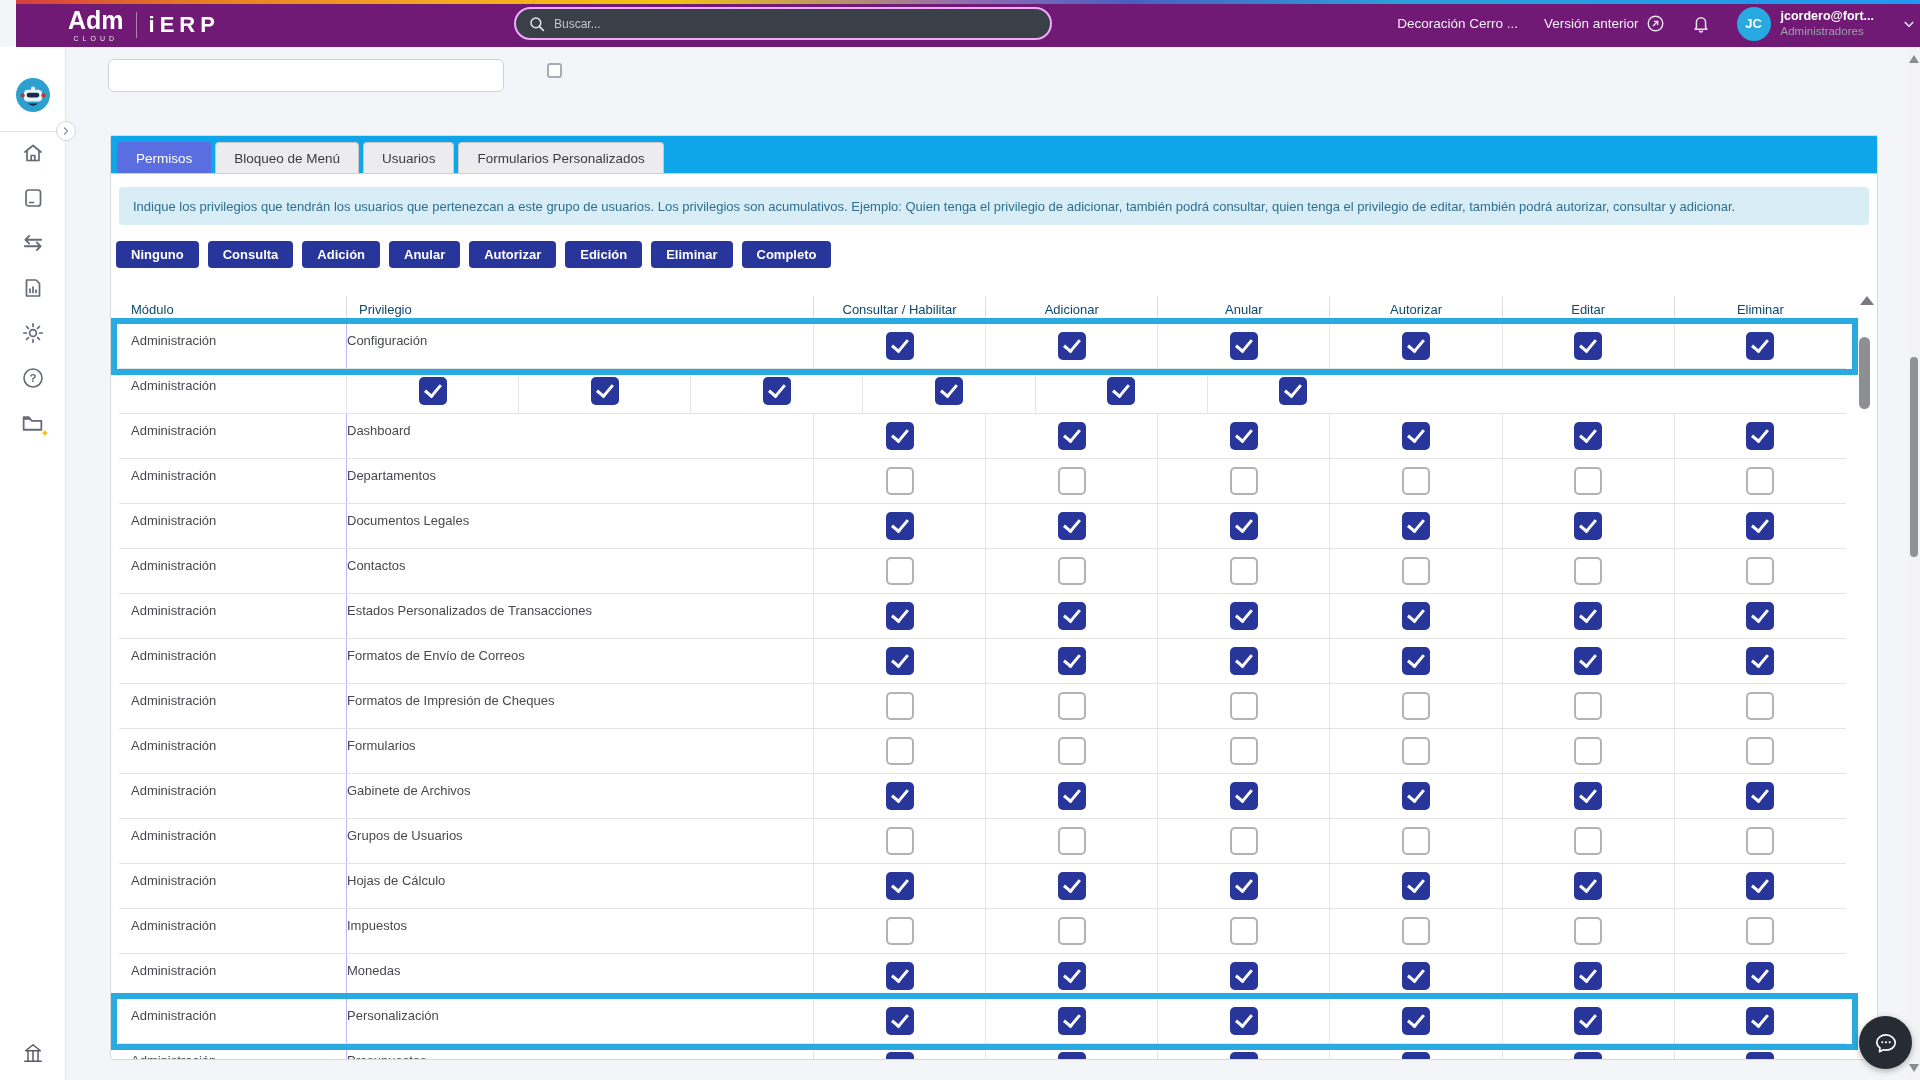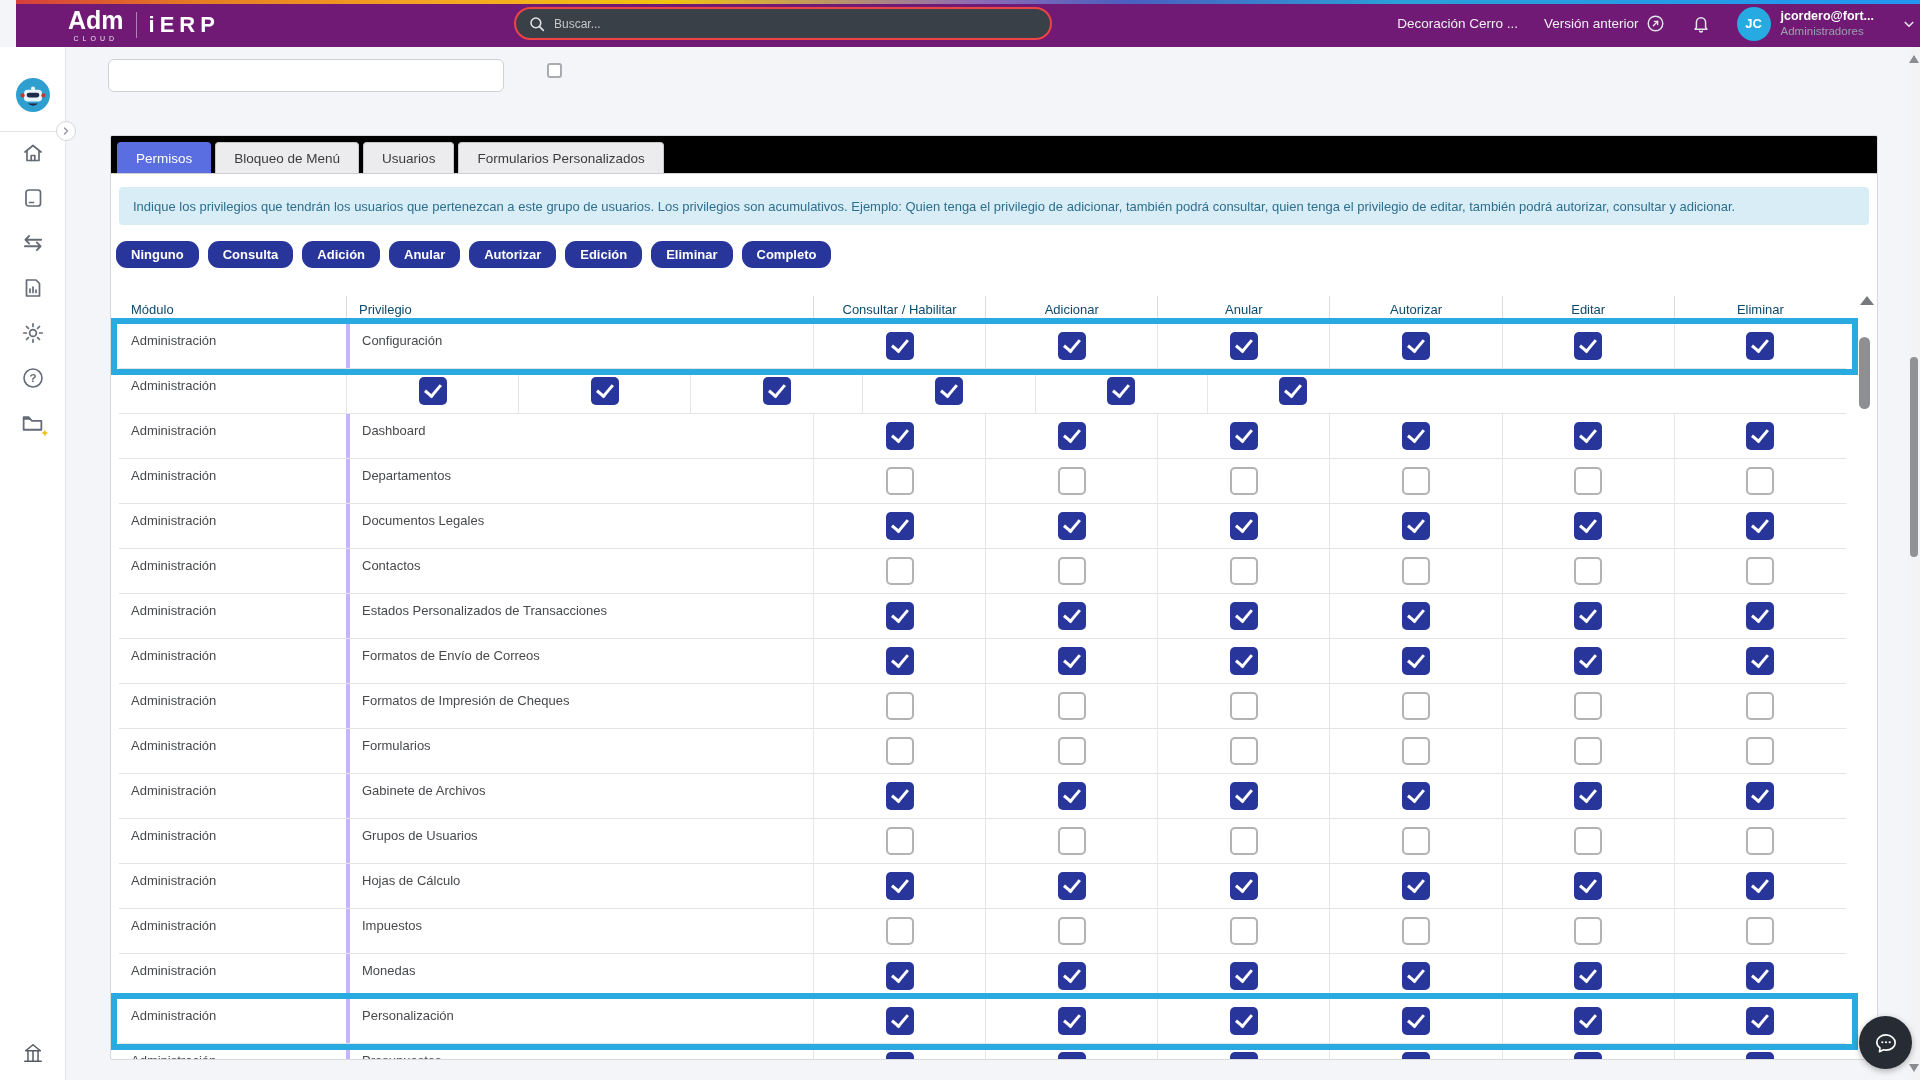--- a/index.html
+++ b/index.html
@@ -10,21 +10,21 @@
   .topbar { position:absolute; left:16px; top:0; width:1920px; height:47px; background:#701a75; z-index:50; }
   .grad-strip { position:absolute; left:0; top:0; width:100%; height:4px;
     background:linear-gradient(90deg,#d63f3c 0%,#e67e22 10%,#f5a623 22%,#f1c40f 34%,#8e6bb5 50%,#4a5fc1 58%,#2a9fd8 72%,#2196f3 100%); }
   .logo-wrap { position:absolute; left:52px; top:8px; display:flex; align-items:center; color:#fff; }
   .logo-adm { display:flex; flex-direction:column; align-items:center; line-height:1; }
   .logo-adm .adm { font-size:25px; font-weight:bold; letter-spacing:0; }
   .logo-adm .cloud { font-size:7px; letter-spacing:4px; margin-top:2px; color:#e8e8e8; }
   .logo-div { width:1px; height:26px; background:rgba(255,255,255,.45); margin:0 12px; }
   .logo-ierp { font-size:22px; font-weight:bold; letter-spacing:5px; }
   .searchbox { position:absolute; left:498px; top:7px; width:538px; height:33px; background:#3a4047;
-    border:2px solid #ef4444; border-radius:17px; display:flex; align-items:center; padding:8px 12px; gap:8px; }
+    border:2px solid #f0abfc; border-radius:17px; display:flex; align-items:center; padding:8px 12px; gap:8px; }
   .searchbox input { flex:1; background:transparent; border:none; outline:none; color:#d7dadd; font-size:12px; }
   .searchbox input::placeholder { color:#c3c7cc; }
   .topbar-right { position:absolute; right:18px; top:0; height:47px; display:flex; align-items:center; gap:26px; }
   .company-name { color:#f0f1f3; font-size:13.5px; }
   .version-link { color:#f0f1f3; font-size:13.5px; display:flex; align-items:center; gap:7px; cursor:pointer; }
   .icon-btn { color:#e4e6e9; display:flex; align-items:center; }
   .avatar { width:34px; height:34px; border-radius:50%; background:#27aae1; color:#fff; font-weight:bold;
     font-size:13px; display:flex; align-items:center; justify-content:center; }
   .user-block { display:flex; flex-direction:column; line-height:1.25; margin-left:-16px; }
   .user-email { color:#fff; font-weight:bold; font-size:12.5px; }
@@ -44,44 +44,44 @@
 
   
   .content { position:absolute; left:66px; top:47px; width:1854px; height:1033px; }
   .top-input { position:absolute; left:42px; top:12px; width:396px; height:33px; background:#fff;
     border:1px solid #cfd1d6; border-radius:6px; outline:none; padding:0 10px; font-size:13px; }
   .top-checkbox { position:absolute; left:481px; top:16px; width:15px; height:15px; background:#fff;
     border:2px solid #a9abb0; border-radius:3px; }
 
   .panel { position:absolute; left:44px; top:88px; width:1768px; height:925px; background:#fff;
     border:1px solid #d8d9dd; border-radius:2px; overflow:hidden; }
-  .tabs-strip { height:38px; background:#000000; border-bottom:1px solid #cfcfd3; display:flex;
+  .tabs-strip { height:38px; background:#0ea5e9; border-bottom:1px solid #cfcfd3; display:flex;
     align-items:flex-end; padding-left:6px; gap:4px; }
   .tab { height:31px; padding:0 18px; display:flex; align-items:center; font-size:13.5px; color:#3c3c3e;
     background:#ececee; border:1px solid #c8c8cc; border-bottom:none; border-radius:4px 4px 0 0; cursor:pointer; }
   .tab.active { background:#5b6ee1; border-color:#5b6ee1; color:#fff; }
 
   .banner { margin:13px 8px 0 8px; height:38px; background:#d9edf7; border-radius:4px; color:#2e6f8e;
     font-size:13px; display:flex; align-items:center; padding:12px 14px; }
 
   .actions { margin:16px 8px 0 5px; display:flex; gap:9px; }
   .action-btn { background:#28359b; color:#fff; font-weight:bold; font-size:13px; border:none;
-    border-radius:11px; padding:6px 15px; cursor:pointer; }
+    border-radius:4px; padding:6px 15px; cursor:pointer; }
 
   
   .ptable { position:absolute; left:8px; top:160px; width:1727px; }
   .thead { display:flex; height:28px; border-bottom:1px solid #c6c6ca; }
   .th { font-size:13px; font-weight:normal; color:#0c4a6e; display:flex; align-items:center; }
   .th.mod { width:227px; padding-left:12px; }
   .th.priv { width:467px; padding-left:12px; border-left:1px solid #dcdcdf; }
   .th.chk { width:172.16px; justify-content:center; border-left:1px solid #dcdcdf; }
   .trow { display:flex; height:45px; border-bottom:1px solid #e4e4e7; position:relative; }
   .td { font-size:13px; color:#47494d; display:flex; align-items:flex-start; padding-top:9px; }
   .td.mod { width:227px; padding-left:12px; }
-  .td.priv { width:467px; padding-left:12px; border-left:4px solid #c4b5fd; }
+  .td.priv { width:467px; border-left:1px solid #c4b5fd; }
   .td.chk { width:172.16px; justify-content:center; align-items:center; padding-top:0; border-left:1px solid #e6e6e9; }
   .cb { width:28px; height:28px; border-radius:5px; cursor:pointer; }
   .cb.off { background:#fff; border:2px solid #b3b3b6; }
   .cb.on { background:#28359b; position:relative; }
   .cb.on::after { content:""; position:absolute; left:9px; top:4px; width:7px; height:13px;
     border-right:3.2px solid #fff; border-bottom:3.2px solid #fff; transform:rotate(40deg); }
 
   
   .hl-box { position:absolute; left:-8px; top:-6px; width:1747px; height:57px;
     border:6px solid #29abe2; pointer-events:none; z-index:30; }

